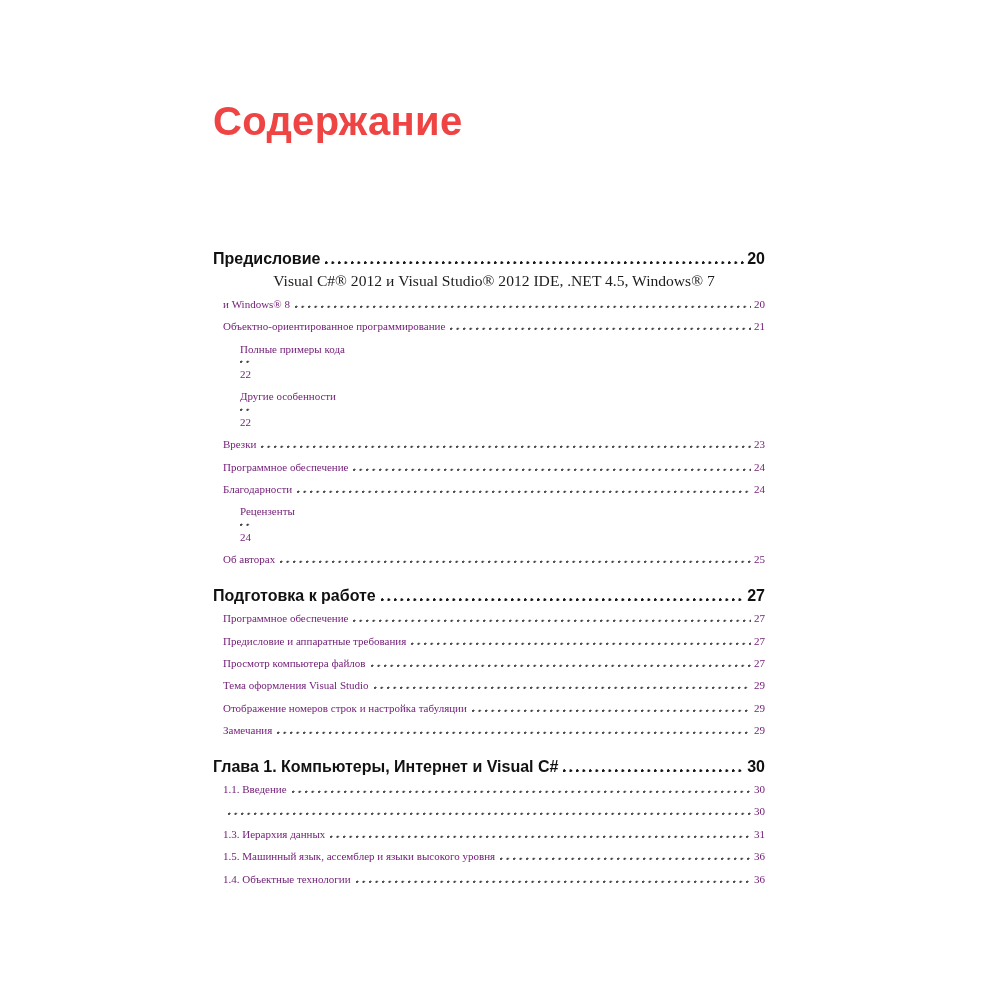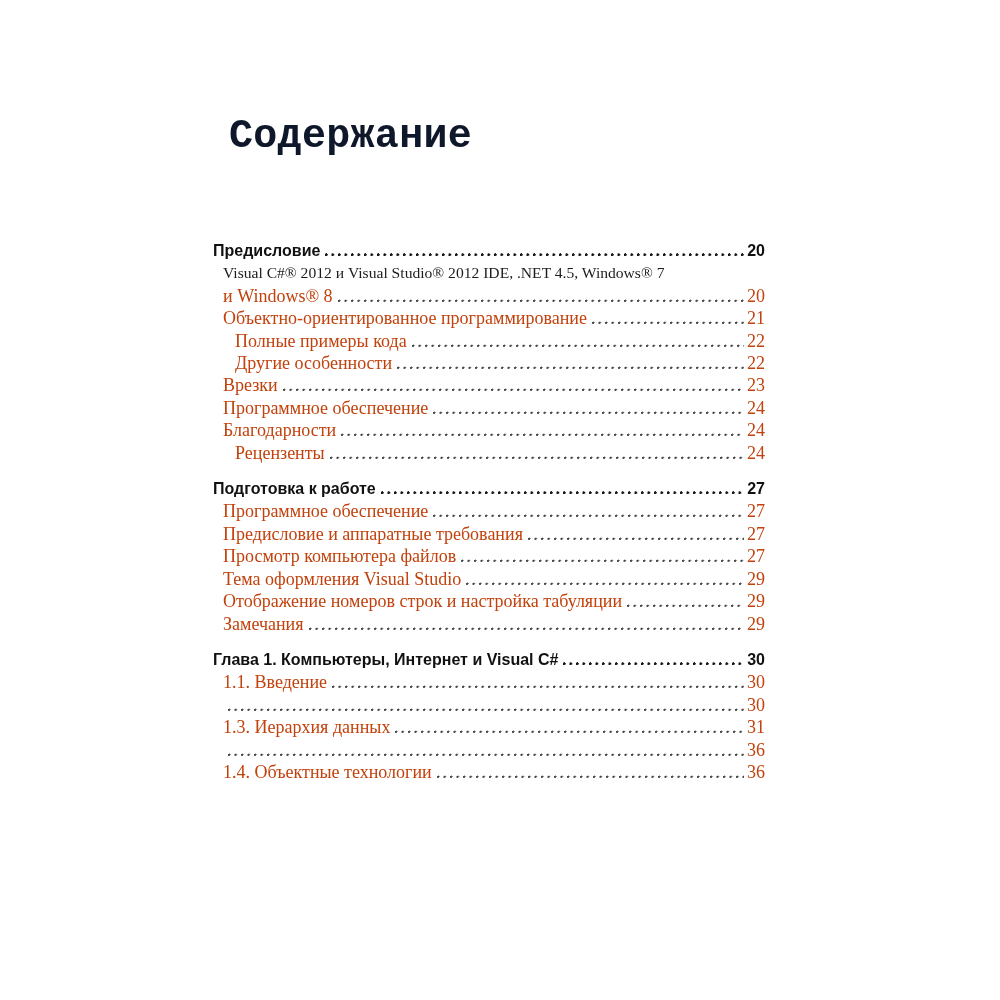--- a/index.html
+++ b/index.html
@@ -14,54 +14,54 @@
     font-family: "Liberation Serif", serif;
     color: #1c1c1c;
   }
   .sheet {
     box-sizing: border-box;
     width: 1000px;
     height: 1000px;
     padding: 98px 235px 0 213px;
   }
   .title {
-    font-family: Liberation Mono, monospace;
+    font-family: Liberation Sans, sans-serif;
     font-weight: 600;
     font-size: 40px;
     line-height: 46px;
-    margin: 16px;
-    color: #0f172a;
+    margin: 0;
+    color: #ef4444;
     letter-spacing: 0.3px;
   }
   .toc {
-    margin-top: 80px;
+    margin-top: 104px;
   }
   .toc-section + .toc-section {
     margin-top: 14px;
   }
   .toc-row {
     display: flex;
     align-items: baseline;
     line-height: 22.4px;
-    font-size: 18px;
-    color: #c2410c;
+    font-size: 11px;
+    color: #701a75;
   }
   .toc-row.heading {
     font-family: "Liberation Sans", "DejaVu Sans", sans-serif;
     font-weight: 700;
     font-size: 16px;
     color: #111111;
   }
   .toc-pre {
     line-height: 22.4px;
     font-size: 15.6px;
   }
   .level-0 { padding-left: 0; }
-  .level-1 { padding-left: 10px; }
-  .level-2 { padding-left: 22px; }
+  .level-1 { padding-left: 10px; text-align: center; }
+  .level-2 { padding-left: 22px; flex-direction: column; }
   .label {
     white-space: nowrap;
   }
   .leader {
     flex: 1 1 auto;
     min-width: 12px;
     height: 3px;
     margin: 0 3px 0 5px;
     background-image: radial-gradient(circle at 1.2px 1.7px, #474747 1.05px, rgba(0,0,0,0) 1.35px);
     background-size: 6.5px 3px;
@@ -121,20 +121,25 @@
         <div class="toc-row level-1">
           <span class="label">Благодарности</span>
           <span class="leader"></span>
           <span class="pagenum">24</span>
         </div>
         <div class="toc-row level-2">
           <span class="label">Рецензенты</span>
           <span class="leader"></span>
           <span class="pagenum">24</span>
         </div>
+        <div class="toc-row level-1">
+          <span class="label">Об авторах</span>
+          <span class="leader"></span>
+          <span class="pagenum">25</span>
+        </div>
       </section>
       <section class="toc-section">
         <div class="toc-row level-0 heading">
           <span class="label">Подготовка к работе</span>
           <span class="leader"></span>
           <span class="pagenum">27</span>
         </div>
         <div class="toc-row level-1">
           <span class="label">Программное обеспечение</span>
           <span class="leader"></span>
@@ -180,20 +185,21 @@
         <div class="toc-row level-1">
           <span class="leader"></span>
           <span class="pagenum">30</span>
         </div>
         <div class="toc-row level-1">
           <span class="label">1.3. Иерархия данных</span>
           <span class="leader"></span>
           <span class="pagenum">31</span>
         </div>
         <div class="toc-row level-1">
+          <span class="label">1.5. Машинный язык, ассемблер и языки высокого уровня</span>
           <span class="leader"></span>
           <span class="pagenum">36</span>
         </div>
         <div class="toc-row level-1">
           <span class="label">1.4. Объектные технологии</span>
           <span class="leader"></span>
           <span class="pagenum">36</span>
         </div>
       </section>
     </div>

